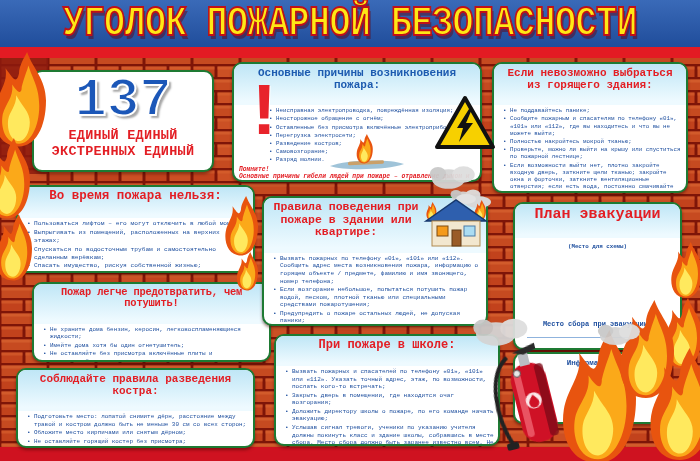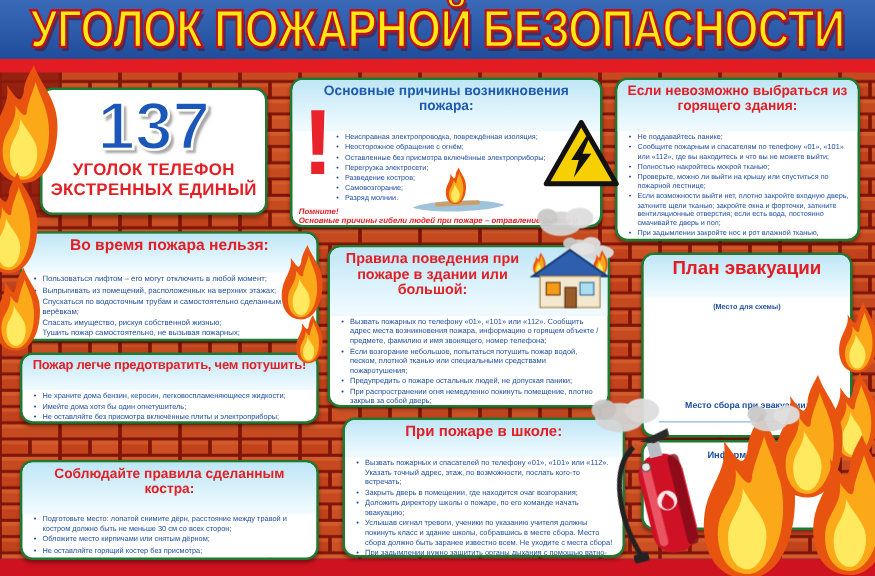--- a/index.html
+++ b/index.html
@@ -1,17 +1,17 @@
 <!DOCTYPE html>
 <html><head>
 <meta charset="utf-8">
 <style>
   html,body{margin:0;padding:0;background:#555;}
   .poster{position:relative;width:700px;height:461px;overflow:hidden;
-          font-family:Liberation Sans, sans-serif;background:#0369a1;}
+          font-family:Liberation Mono, monospace;background:#0369a1;}
   svg.bg,svg.decor{position:absolute;left:0;top:0;z-index:0;}
   svg.decor{z-index:3;pointer-events:none;}
   .title-band{position:absolute;left:0;top:0;width:700px;height:47px;z-index:2;
               background:linear-gradient(#3a6ab8,#204d9b);display:flex;align-items:center;justify-content:center;}
   .title-band h1{margin:0;font-size:35px;font-weight:bold;letter-spacing:-0.5px;white-space:nowrap;
                  color:#ffe815;-webkit-text-stroke:1.6px #c01018;
                  text-shadow:2px 3px 0 rgba(100,0,10,.45);transform:scaleY(1.22);}
   .strip-top{position:absolute;left:0;top:47px;width:700px;height:11px;background:#e31b23;z-index:1;}
   .strip-bottom{position:absolute;left:0;top:447px;width:700px;height:14px;background:#cf1220;z-index:1;}
 
@@ -46,21 +46,21 @@
   .p-trapped{left:492px;top:62px;width:196px;height:131px;}
   .p-trapped .panel-header{font-size:11px;}
   .p-trapped .bullets{font-size:5.8px;line-height:1.24;}
 
   
   .p-cannot{left:16px;top:185px;width:239px;height:88px;}
   .p-cannot .panel-header{font-size:12.5px;}
   .p-cannot .bullets{font-size:6.2px;line-height:1.28;}
 
   
-  .p-prevent{left:16px;top:282px;width:239px;height:57px;}
+  .p-prevent{left:32px;top:282px;width:239px;height:80px;}
   .p-prevent .panel-header{font-size:10.4px;letter-spacing:-0.2px;}
   .p-prevent .bullets{font-size:5.9px;line-height:1.26;}
 
   
   .p-campfire{left:16px;top:368px;width:239px;height:80px;}
   .p-campfire .panel-header{font-size:11px;}
   .p-campfire .bullets{font-size:5.9px;line-height:1.26;}
 
   
   .p-building{left:262px;top:196px;width:226px;height:130px;}
@@ -106,21 +106,21 @@
   </svg>
 
   <header class="title-band">
     <h1>УГОЛОК ПОЖАРНОЙ БЕЗОПАСНОСТИ</h1>
   </header>
   <div class="strip-top"></div>
   <div class="strip-bottom"></div>
 
   <section class="panel p-112">
     <div class="num112">137</div>
-    <div class="lbl112">УГОЛОК ТЕЛЕФОН</div>
+    <div class="lbl112">ЕДИНЫЙ ЕДИНЫЙ</div>
     <div class="lbl112">ЭКСТРЕННЫХ ЕДИНЫЙ</div>
   </section>
 
   <section class="panel p-causes">
     <div class="panel-header blue-title">Основные причины возникновения пожара:</div>
     <div class="exclaim">!</div>
     <ul class="bullets causes-bullets">
         <li>Неисправная электропроводка, повреждённая изоляция;</li>
         <li>Неосторожное обращение с огнём;</li>
         <li>Оставленные без присмотра включённые электроприборы;</li>
@@ -166,31 +166,31 @@
         <li>Не храните дома бензин, керосин, легковоспламеняющиеся жидкости;</li>
         <li>Имейте дома хотя бы один огнетушитель;</li>
         <li>Не оставляйте без присмотра включённые плиты и электроприборы;</li>
         <li>Следите за исправностью электропроводки и розеток;</li>
         <li>Не включайте в одну розетку одновременно несколько электроприборов (особенно большой мощности);</li>
         <li>Не разогревайте на открытом огне горючие вещества (краски, лаки и т.п.).</li>
       </ul>
   </section>
 
   <section class="panel p-campfire">
-    <div class="panel-header red-title">Соблюдайте правила сделанным костра:</div>
+    <div class="panel-header red-title">Соблюдайте правила разведения костра:</div>
     <ul class="bullets">
         <li>Подготовьте место: лопатой снимите дёрн, расстояние между травой и костром должно быть не меньше 30 см со всех сторон;</li>
         <li>Обложите место кирпичами или снятым дёрном;</li>
         <li>Не оставляйте горящий костер без присмотра;</li>
         <li>Уходя, залейте костер водой. Угли должны остыть настолько, чтобы их можно было коснуться рукой. Если чувствуете тепло, залейте его ещё раз;</li>
       </ul>
   </section>
 
   <section class="panel p-building">
-    <div class="panel-header red-title">Правила поведения при пожаре в здании или большой:</div>
+    <div class="panel-header red-title">Правила поведения при пожаре в здании или квартире:</div>
     <ul class="bullets">
         <li>Вызвать пожарных по телефону «01», «101» или «112». Сообщить адрес места возникновения пожара, информацию о горящем объекте / предмете, фамилию и имя звонящего, номер телефона;</li>
         <li>Если возгорание небольшое, попытаться потушить пожар водой, песком, плотной тканью или специальными средствами пожаротушения;</li>
         <li>Предупредить о пожаре остальных людей, не допуская паники;</li>
         <li>При распространении огня немедленно покинуть помещение, плотно закрыв за собой дверь;</li>
         <li>Если помещение задымлено, дышать через влажную ткань, передвигаться, пригибаясь к полу, при плохой видимости держаться за стену;</li>
       </ul>
   </section>
 
   <section class="panel p-school">

